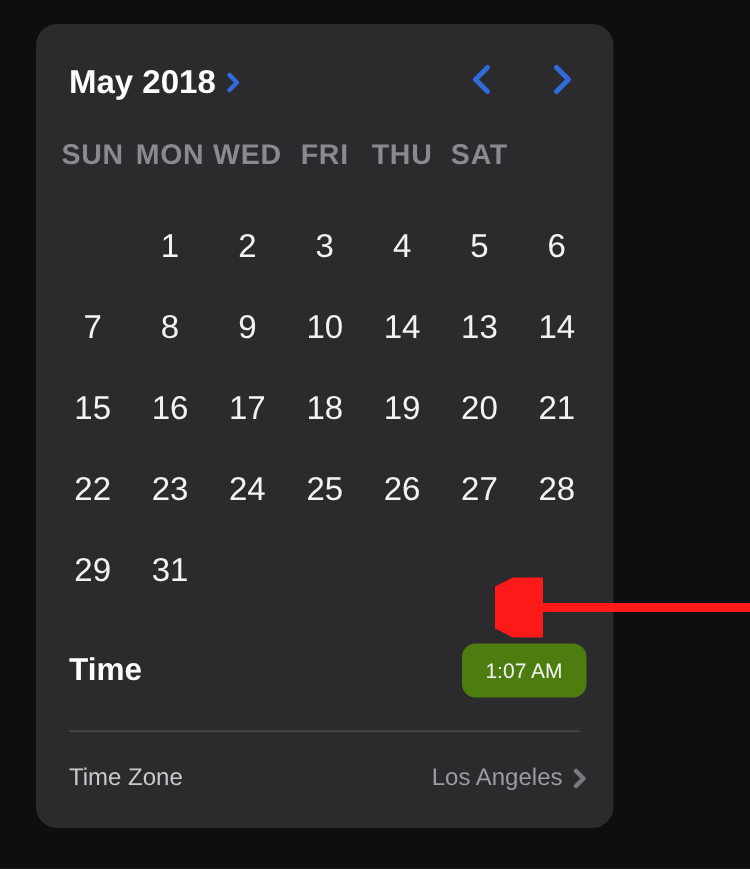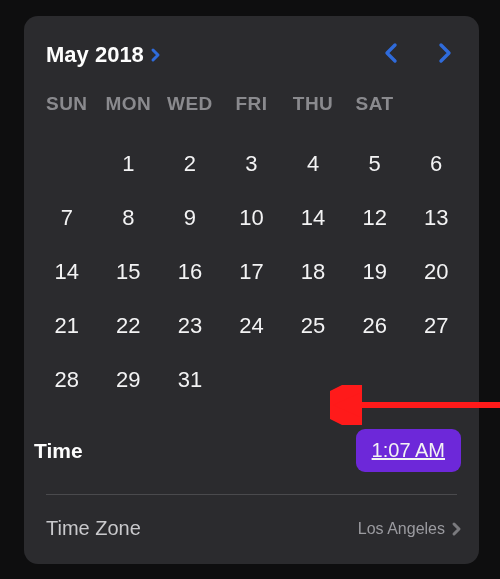--- a/index.html
+++ b/index.html
@@ -12,21 +12,21 @@
       background: #0e0e0f;
       width: 500px;
       height: 579px;
       overflow: hidden;
       position: relative;
     }
     .panel {
       position: absolute;
       left: 24px;
       top: 16px;
-      width: 455px;
+      width: 385px;
       background: #2b2b2e;
       border-radius: 14px;
     }
     .header {
       display: flex;
       align-items: center;
       justify-content: space-between;
       padding: 22px 18px 4px 22px;
     }
     .month-label {
@@ -87,51 +87,50 @@
       justify-content: center;
       cursor: pointer;
     }
     .empty {
       cursor: default;
     }
     .time-row {
       display: flex;
       align-items: center;
       justify-content: space-between;
-      padding: 6px 18px 22px 10px;
+      padding: 6px 18px 22px 22px;
     }
     .time-label {
       color: #fdfdfd;
       font-weight: 600;
       font-size: 21px;
     }
     .time-pill {
-      background: #6d28d9;
+      background: #4d7c0f;
       color: #f3f3f4;
       border-radius: 9px;
       padding: 10px 16px;
-      font-size: 20px;
-      cursor: pointer;
-      text-decoration: underline;
+      font-size: 14px;
+      cursor: pointer;
     }
     .divider {
       height: 1px;
       background: #4a4a4d;
       margin: 0 22px 0 22px;
     }
     .tz-row {
       display: flex;
       align-items: center;
       justify-content: space-between;
       padding: 22px 16px 24px 22px;
       cursor: pointer;
     }
     .tz-label {
       color: #c9c9cc;
-      font-size: 20px;
+      font-size: 16px;
     }
     .tz-value-wrap {
       display: flex;
       align-items: center;
       gap: 6px;
     }
     .tz-value {
       color: #9b9ba0;
       font-size: 16px;
     }
@@ -188,21 +187,20 @@
       <div class="day">2</div>
       <div class="day">3</div>
       <div class="day">4</div>
       <div class="day">5</div>
       <div class="day">6</div>
       <div class="day">7</div>
       <div class="day">8</div>
       <div class="day">9</div>
       <div class="day">10</div>
       <div class="day">14</div>
-      <div class="day">12</div>
       <div class="day">13</div>
       <div class="day">14</div>
       <div class="day">15</div>
       <div class="day">16</div>
       <div class="day">17</div>
       <div class="day">18</div>
       <div class="day">19</div>
       <div class="day">20</div>
       <div class="day">21</div>
       <div class="day">22</div>

